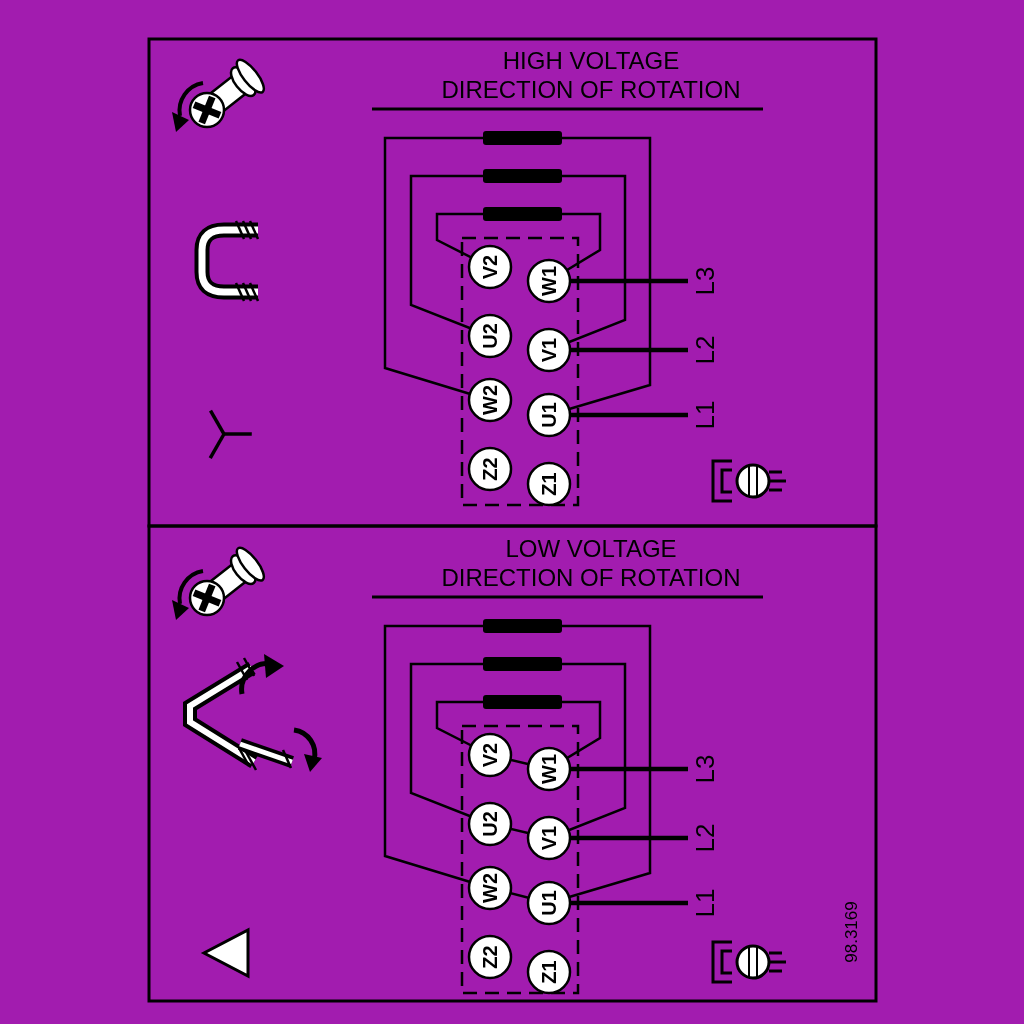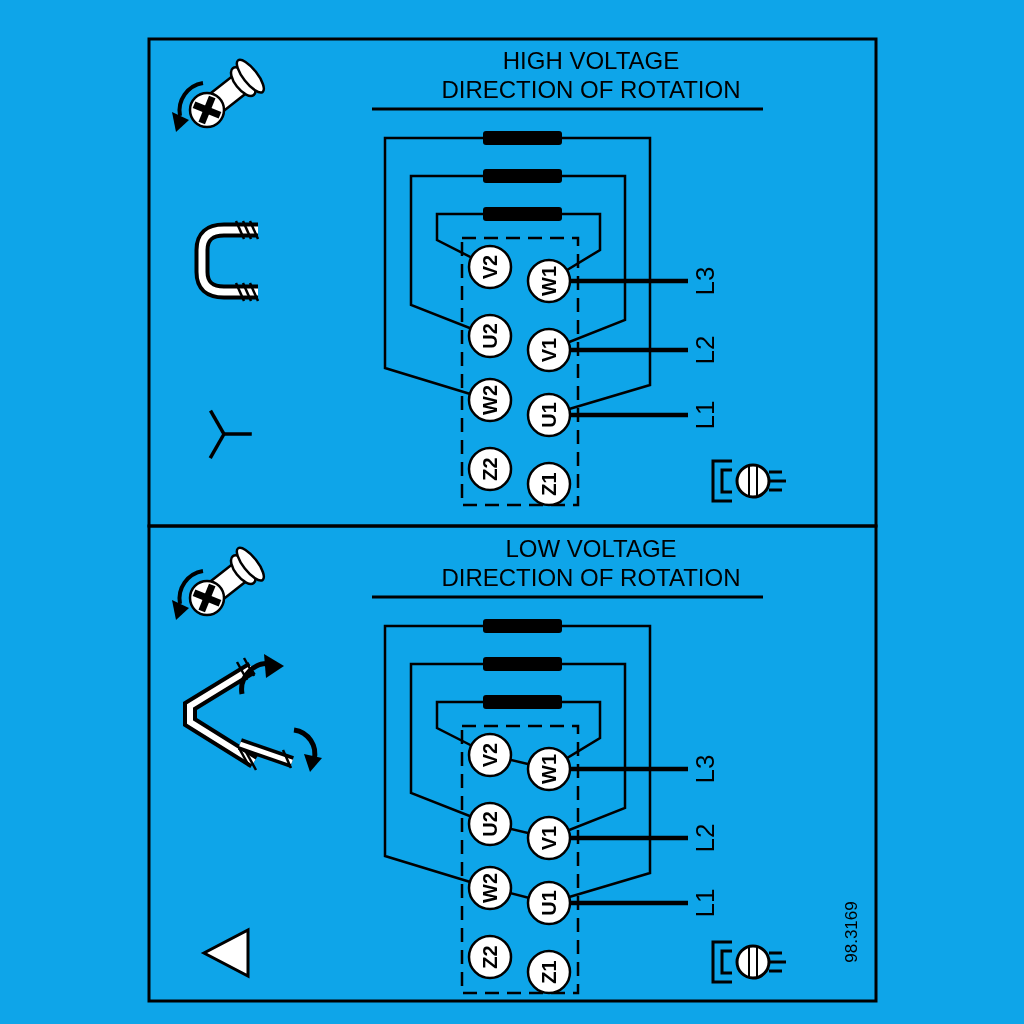--- a/index.html
+++ b/index.html
@@ -1,16 +1,16 @@
 <!DOCTYPE html>
 <html><head>
 <meta charset="utf-8">
 <style>
   html,body{margin:0;padding:0;background:#ffffff;}
-  .stage{width:1024px;height:1024px;background:#0ea5e9;position:relative;}
+  .stage{width:1024px;height:1024px;background:#a21caf;position:relative;}
   svg{display:block;}
   svg text{font-family:"Liberation Sans","DejaVu Sans",sans-serif;fill:#000;}
   .title{font-size:24px;}
   .term{font-size:20px;font-weight:bold;}
   .lline{font-size:26px;}
   .fig{font-size:17px;}
   .frame{fill:none;stroke:#000;stroke-width:3;}
   .wire{fill:none;stroke:#000;stroke-width:2.5;}
   .link{stroke:#000;stroke-width:2.5;}
   .supply{stroke:#000;stroke-width:4.5;}

